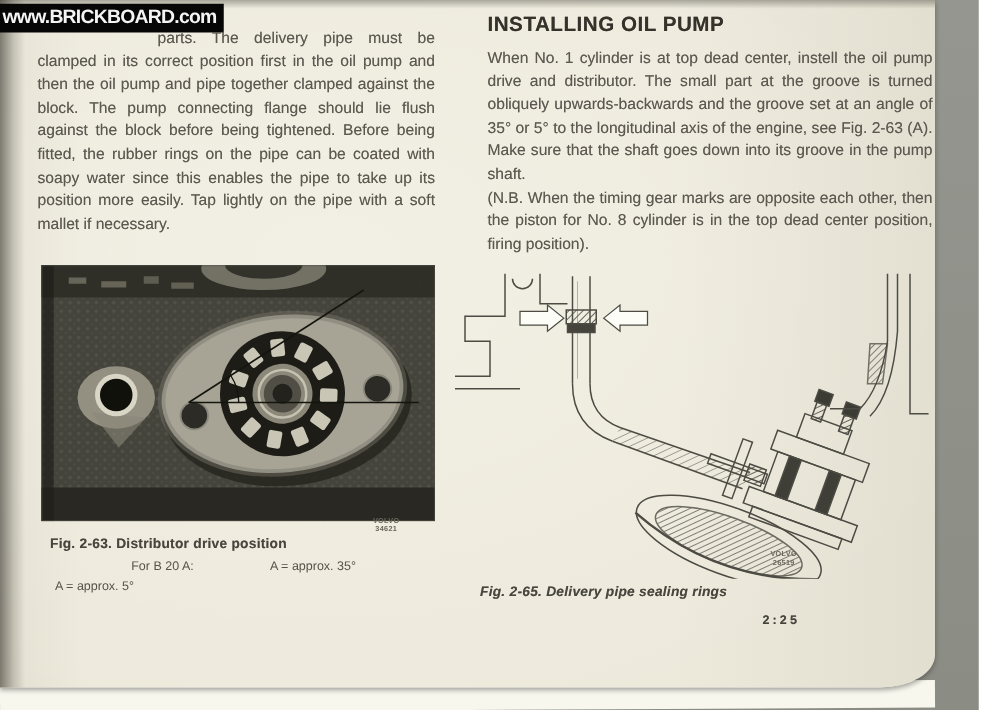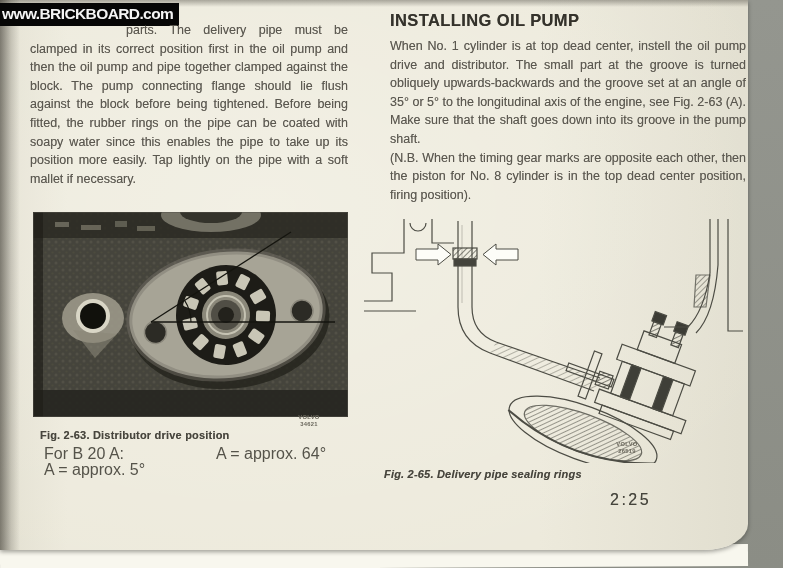--- a/index.html
+++ b/index.html
@@ -52,27 +52,27 @@
     font-size:5.8px;line-height:7px;letter-spacing:0.3px;font-weight:700;
   }
   .credit-263{left:291px;top:414px;}
   .credit-265{left:609px;top:441px;}
   .fig-caption{
     position:absolute;text-align:left;color:#47453d;font-weight:700;
     font-size:11px;letter-spacing:0.2px;text-shadow:0 0 0.4px rgba(71,69,61,0.5);
   }
   .caption-263{left:40px;top:429px;width:300px;}
   .caption-265{left:384px;top:468px;width:270px;font-style:italic;}
-  .fig-notes{position:absolute;left:44px;top:446px;width:302px;color:#55534a;font-size:16px;}
+  .fig-notes{position:absolute;left:44px;top:446px;width:302px;color:#55534a;font-size:10px;text-align:center;}
   .fig-note-row{display:flex;height:16px;line-height:16px;}
   .fig-note-row .lbl{width:172px;}
   .drawing-wrap{position:absolute;left:358px;top:215px;width:385px;height:248px;}
   .page-num{
     position:absolute;left:610px;top:491px;color:#45443c;
-    font-size:16px;letter-spacing:2.5px;font-weight:400;
+    font-size:10px;letter-spacing:2.5px;font-weight:700;
     text-shadow:0 0 0.5px rgba(69,68,60,0.6);
   }
   svg{display:block;}
 </style>
 </head>
 <body>
 
 <div id="stage">
 
   <div class="scan-bottom"></div>
@@ -177,21 +177,21 @@
 
     <div class="fig-credit credit-263">
       <div>VOLVO</div>
       <div>34621</div>
     </div>
 
     <div class="fig-caption caption-263">Fig. 2-63.  Distributor drive position</div>
     <div class="fig-notes">
       <div class="fig-note-row">
         <span class="lbl">For B 20 A:</span>
-        <span class="val">A = approx. 64°</span>
+        <span class="val">A = approx. 35°</span>
       </div>
       <div class="fig-note-row">
         <span class="val">A = approx. 5°</span>
       </div>
     </div>
 
     <div class="drawing-wrap">
       <svg width="385" height="248" viewBox="0 0 385 248">
         <defs>
           <pattern id="xhatch" width="4" height="4" patternUnits="userSpaceOnUse" patternTransform="rotate(45)">

